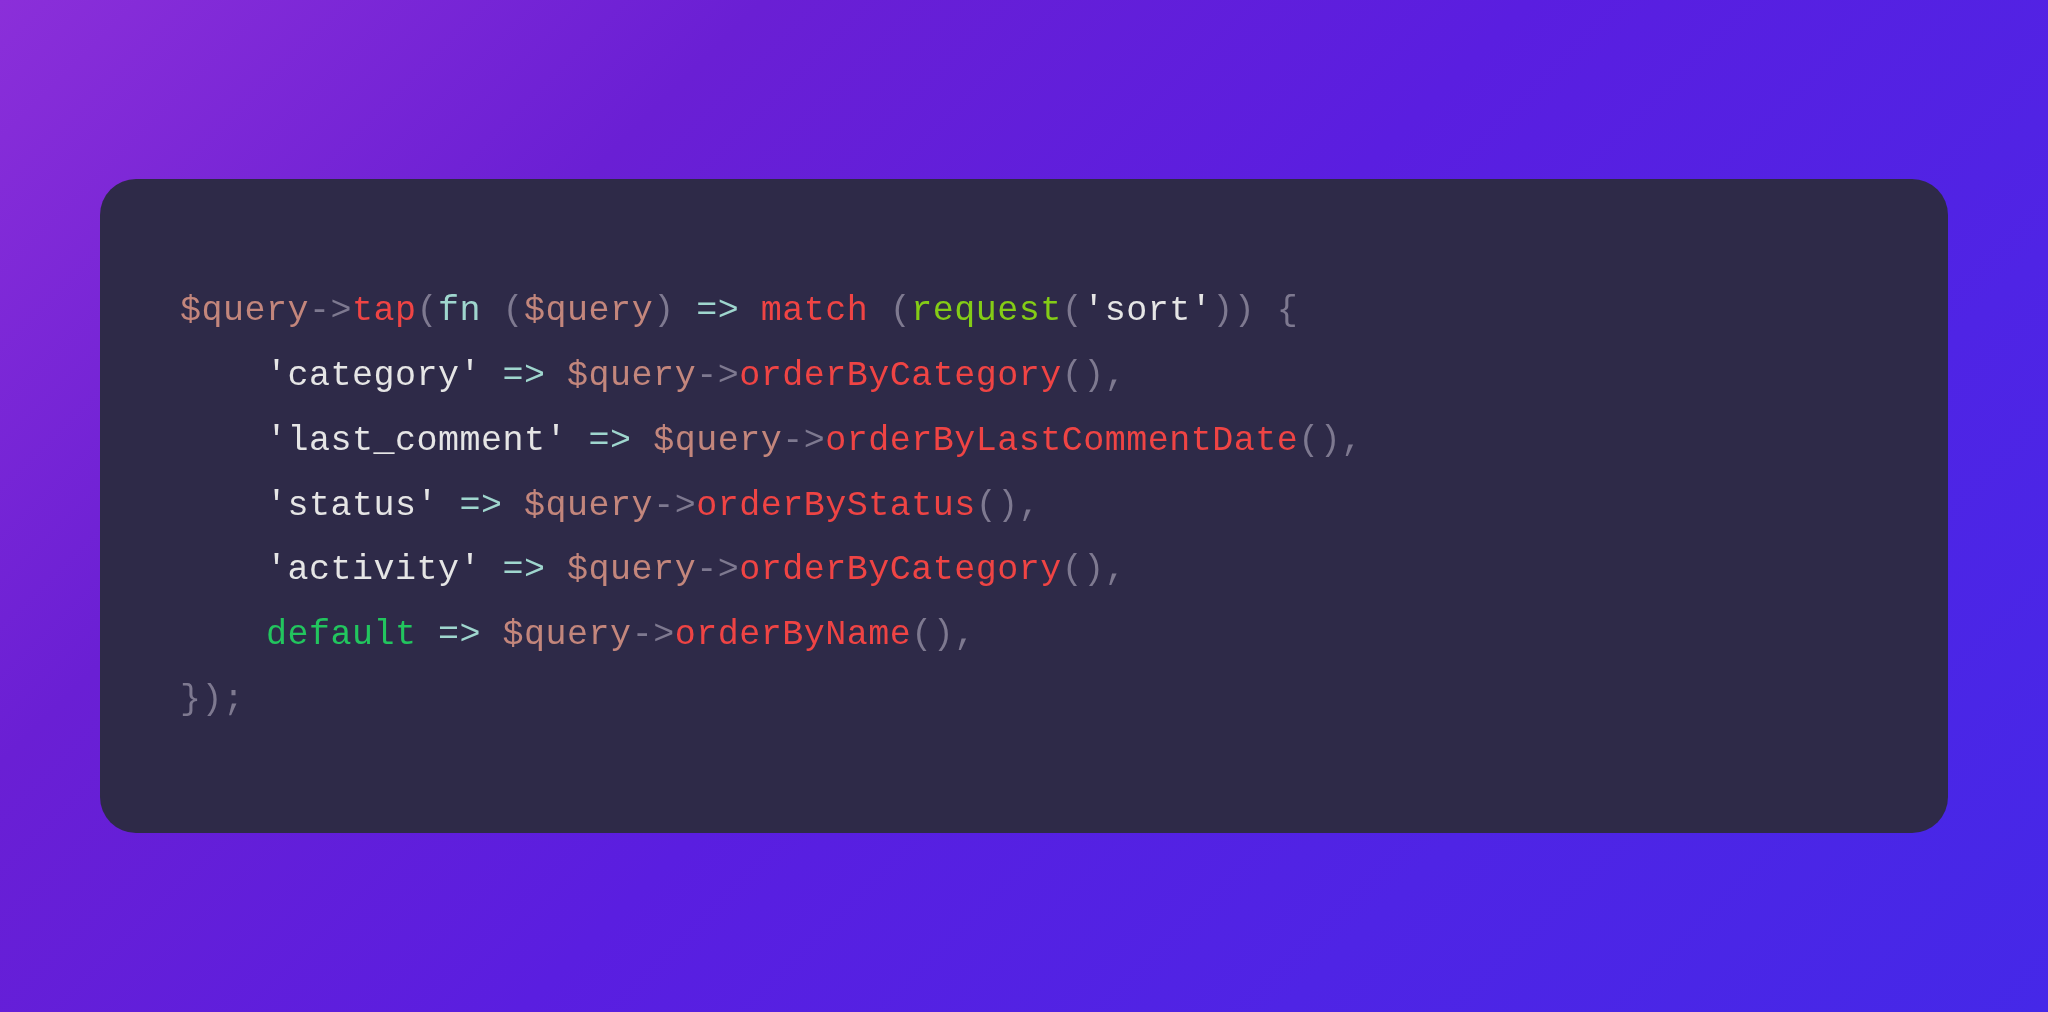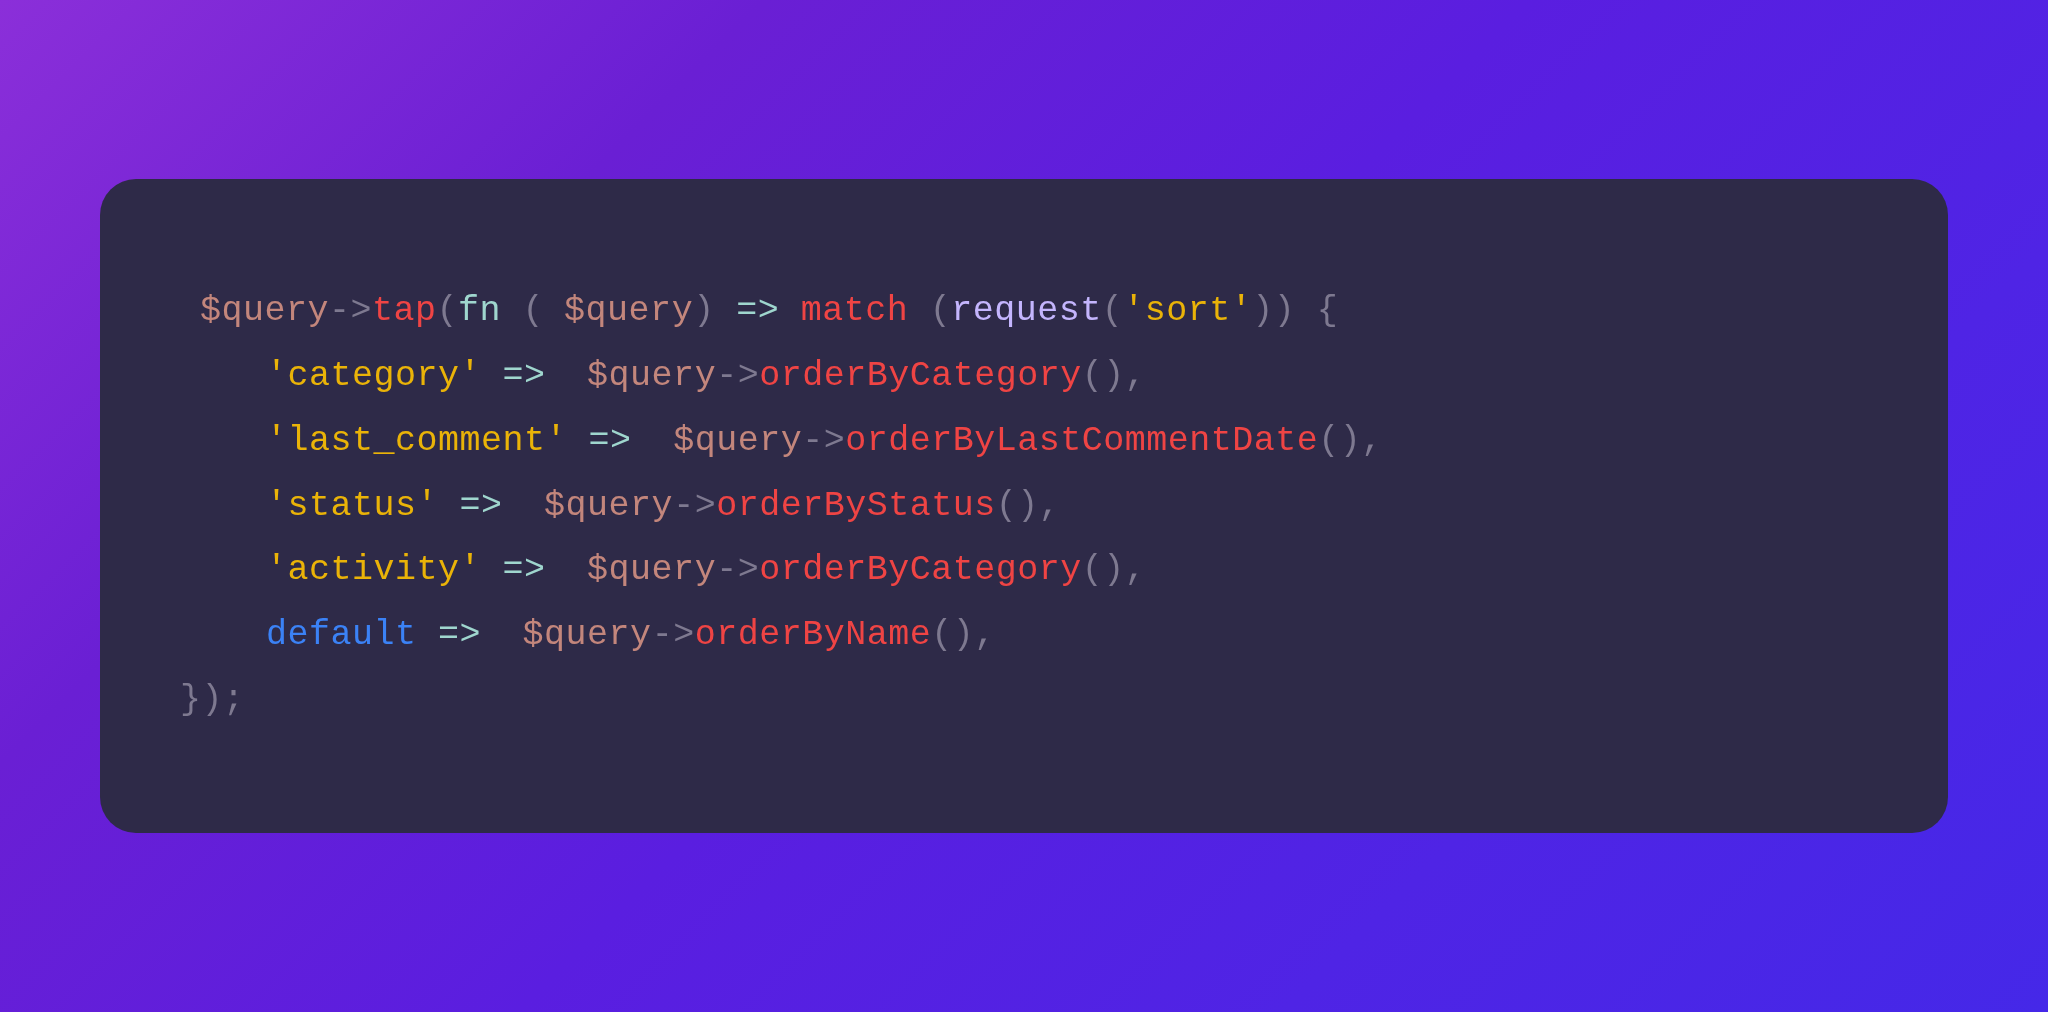--- a/index.html
+++ b/index.html
@@ -25,30 +25,30 @@
       max-width: 1860px;
     }
     pre {
       font-family: "SF Mono", "Menlo", "Monaco", "Consolas", "Courier New", monospace;
       font-size: 35px;
       line-height: 1.85;
       color: #a19daf;
       white-space: pre;
       letter-spacing: 0.5px;
     }
-    .tok-variable { color: #c3867c; margin-left: 20px; }
+    .tok-variable { color: #c3867c; }
     .tok-arrow { color: #7e7990; }
     .tok-method { color: #ef4444; }
     .tok-punct { color: #7e7990; }
     .tok-keyword-fn { color: #9fd6ce; text-align: center; }
     .tok-keyword-match { color: #ef4444; }
-    .tok-keyword-default { color: #3b82f6; }
+    .tok-keyword-default { color: #22c55e; }
     .tok-fat-arrow { color: #9fd6ce; }
-    .tok-string { color: #eab308; }
-    .tok-request { color: #c4b5fd; font-family: Liberation Mono, monospace; }
+    .tok-string { color: #e5e5e5; }
+    .tok-request { color: #84cc16; font-family: Liberation Mono, monospace; }
   </style>
 </head>
 <body>
 
 <div class="code-container">
 <pre><span class="tok-variable">$query</span><span class="tok-arrow">-&gt;</span><span class="tok-method">tap</span><span class="tok-punct">(</span><span class="tok-keyword-fn">fn</span><span class="tok-punct"> (</span><span class="tok-variable">$query</span><span class="tok-punct">) </span><span class="tok-fat-arrow">=&gt;</span><span> </span><span class="tok-keyword-match">match</span><span class="tok-punct"> (</span><span class="tok-request">request</span><span class="tok-punct">(</span><span class="tok-string">'sort'</span><span class="tok-punct">)) {</span>
 <span>    </span><span class="tok-string">'category'</span><span> </span><span class="tok-fat-arrow">=&gt;</span><span> </span><span class="tok-variable">$query</span><span class="tok-arrow">-&gt;</span><span class="tok-method">orderByCategory</span><span class="tok-punct">(),</span>
 <span>    </span><span class="tok-string">'last_comment'</span><span> </span><span class="tok-fat-arrow">=&gt;</span><span> </span><span class="tok-variable">$query</span><span class="tok-arrow">-&gt;</span><span class="tok-method">orderByLastCommentDate</span><span class="tok-punct">(),</span>
 <span>    </span><span class="tok-string">'status'</span><span> </span><span class="tok-fat-arrow">=&gt;</span><span> </span><span class="tok-variable">$query</span><span class="tok-arrow">-&gt;</span><span class="tok-method">orderByStatus</span><span class="tok-punct">(),</span>
 <span>    </span><span class="tok-string">'activity'</span><span> </span><span class="tok-fat-arrow">=&gt;</span><span> </span><span class="tok-variable">$query</span><span class="tok-arrow">-&gt;</span><span class="tok-method">orderByCategory</span><span class="tok-punct">(),</span>

